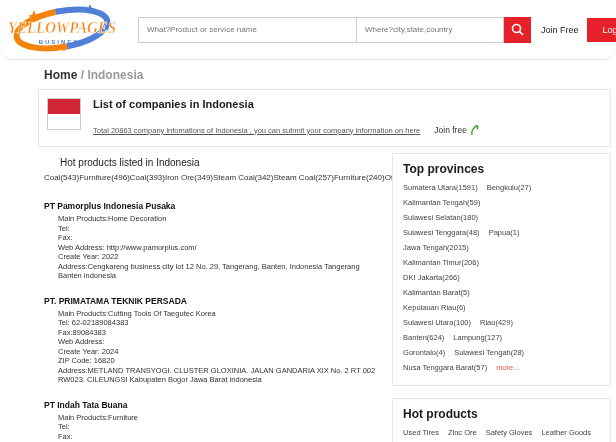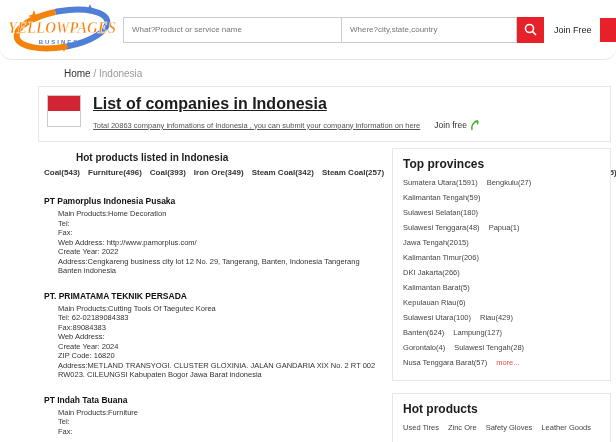--- a/index.html
+++ b/index.html
@@ -1,48 +1,48 @@
 <!DOCTYPE html>
 <html style="--accent-red: #e62129; --flag-red: #d32433; --more-red: #e8534a; --logo-orange: #f5820b; --logo-blue: #4f7fd6; --join-green: #3fae29;"><head>
 <meta charset="utf-8">
 <style>
   html,body{margin:0;padding:0;width:616px;height:442px;overflow:hidden;background:#fff;
     font-family:"Liberation Sans",sans-serif;color:#333;}
   a{text-decoration:none;color:inherit;cursor:pointer;}
   
   .header{display:flex;align-items:center;height:60px;padding-left:4px;border-bottom:1px solid #e3e3e3;box-sizing:border-box;border-radius:12px;}
   .logo{flex:0 0 118px;}
-  .search-group{display:flex;align-items:center;margin-left:1px;}
+  .search-group{display:flex;align-items:center;margin-left:16px;}
   .inp{box-sizing:border-box;height:26px;border:1px solid #ccc;font-size:8px;padding:0 8px;color:#333;outline:none;background:#fff;}
   .inp.what{width:218px;border-right:none;}
-  .inp.where{width:176px;}
+  .inp.where{width:148px;}
   .search-btn{width:27px;height:26px;background:var(--accent-red);border:none;display:flex;align-items:center;justify-content:center;cursor:pointer;}
   .join-free{font-size:9px;color:#222;margin:0 8px 0 10px;white-space:nowrap;}
   .login-btn{background:var(--accent-red);color:#fff;border:none;font-size:9px;padding:7px 16px;margin-right:-16px;white-space:nowrap;cursor:pointer;}
   
-  .breadcrumb{margin:8px 0 7px 64px;font-size:10px;color:#999;}
+  .breadcrumb{margin:8px 0 7px 44px;font-size:12px;color:#999;font-weight:bold;}
   .breadcrumb .home{color:#333;}
   
   .banner{margin:0 5px 0 38px;border:1px solid #e7e7e7;padding:8px 10px 10px 8px;display:flex;align-items:flex-start;}
   .flag{width:32px;height:30px;border:1px solid #ccc;margin-right:12px;flex:0 0 auto;}
   .flag .red{height:50%;background:var(--flag-red);}
   .flag .white{height:50%;background:#fff;}
-  .banner-title{font-size:16px;font-weight:bold;color:#1c1c1c;margin:0 0 6px 0;text-decoration:underline;}
+  .banner-title{font-size:11px;font-weight:bold;color:#1c1c1c;margin:0 0 14px 0;}
   .banner-sub-row{display:flex;align-items:center;}
   .banner-sub{font-size:7.5px;color:#555;text-decoration:underline;}
   .banner-join{font-size:8.5px;color:#333;margin-left:14px;display:flex;align-items:center;white-space:nowrap;}
   .banner-join svg{margin-left:3px;}
   
   .main{display:flex;margin:6px 5px 0 44px;align-items:flex-start;}
   .left-col{flex:1;min-width:0;padding-right:10px;}
   .right-col{flex:0 0 146px;}
   
-  .hp-title{font-size:10px;font-weight:bold;color:#1c1c1c;margin:4px 0 2px 16px;padding-left:16px;}
+  .hp-title{font-size:10px;font-weight:normal;color:#1c1c1c;margin:4px 0 2px 0;padding-left:16px;}
   .hp-list{font-size:8px;line-height:16px;color:#333;}
-  .prod-link{margin-right:8px;white-space:nowrap;font-weight:bold;}
+  .prod-link{white-space:nowrap;}
   .more-link{color:var(--more-red);margin-top:8px;}
   
   .company{margin-top:9px;}
   .company-name{font-size:8.5px;font-weight:bold;color:#111;}
   .company-details{margin-left:14px;font-size:7.5px;line-height:9.5px;color:#333;margin-top:1px;}
   
   .side-box{border:1px solid #e7e7e7;padding:8px 10px 10px 10px;background:#fff;}
   .side-box + .side-box{margin-top:12px;}
   .side-title{font-size:12px;font-weight:bold;color:#1c1c1c;margin-bottom:4px;}
   .prov-row{font-size:7.5px;line-height:15px;color:#444;white-space:nowrap;}

